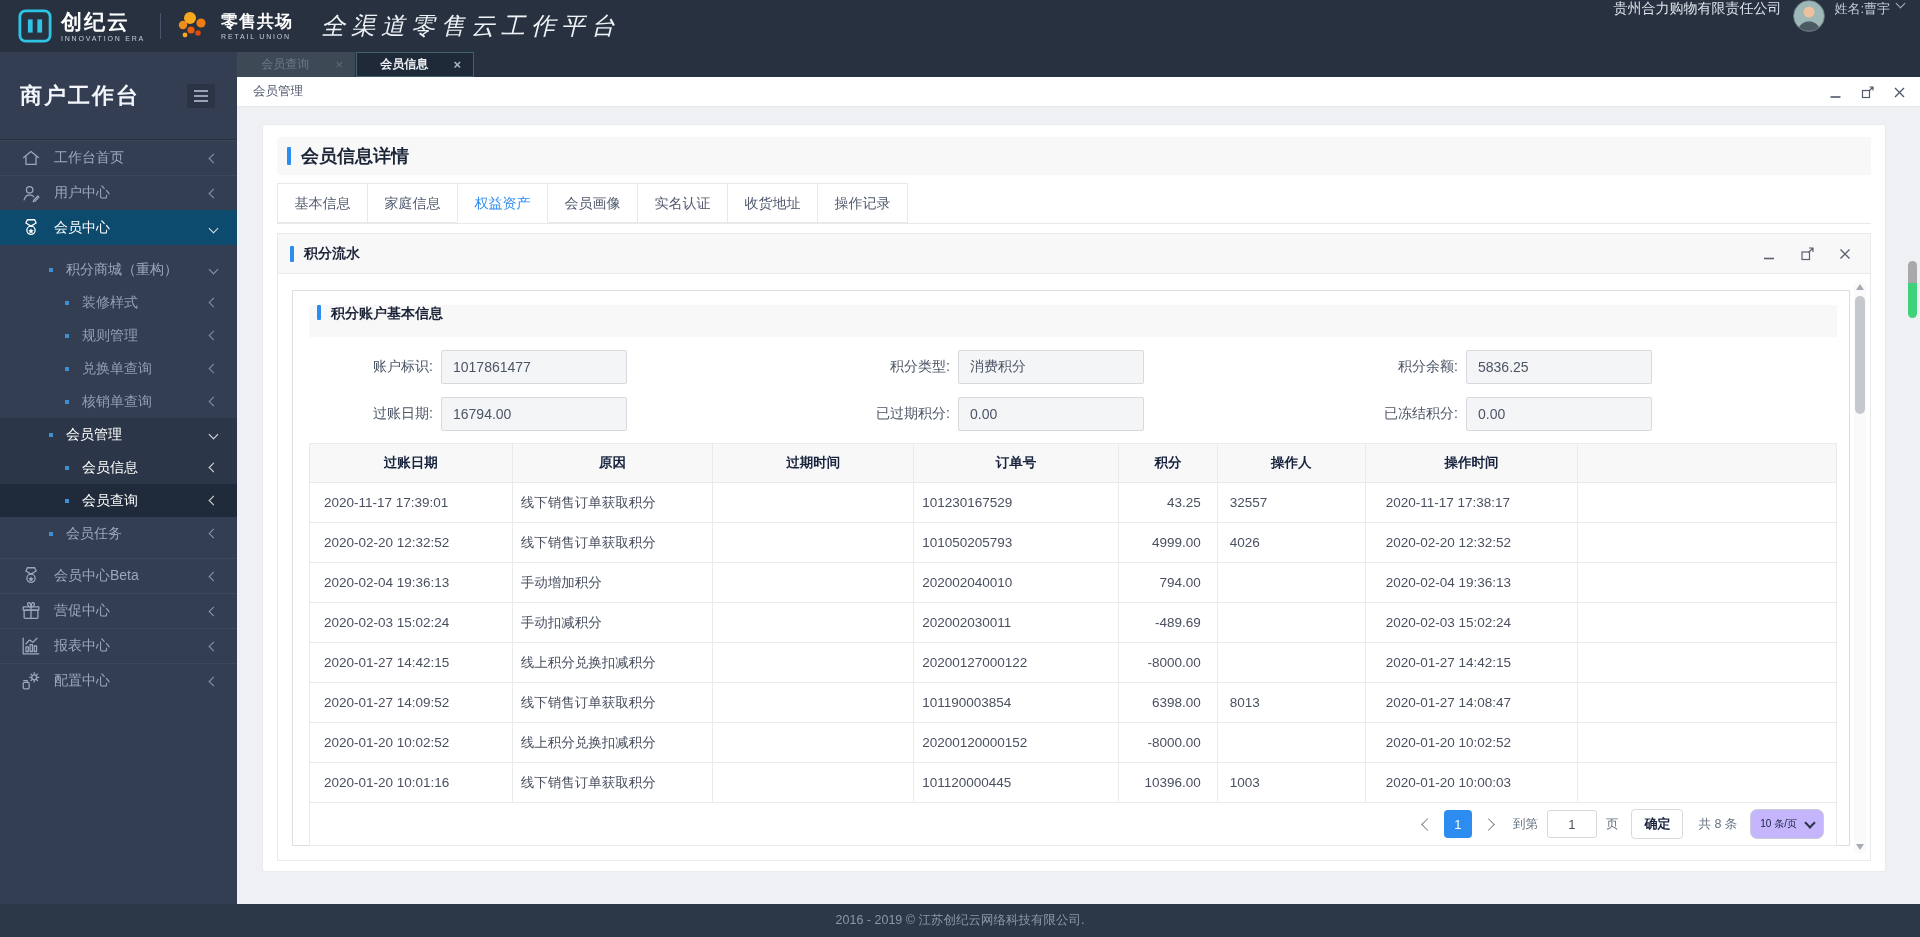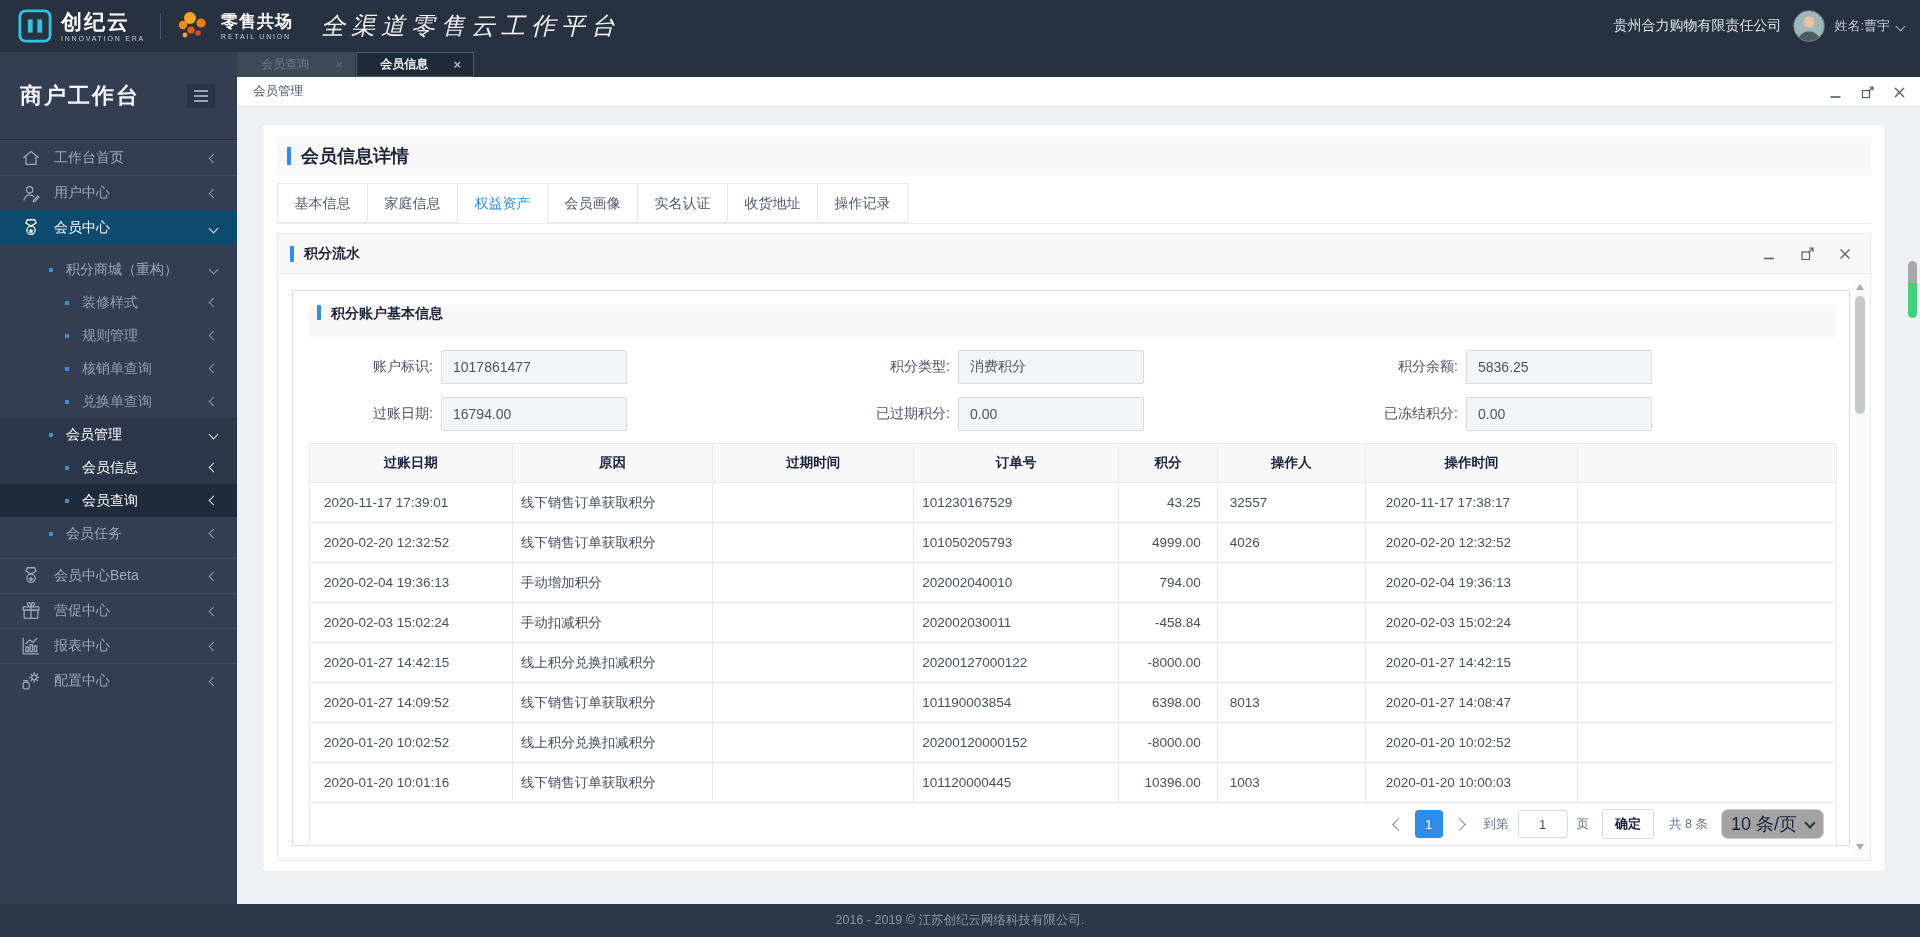--- a/index.html
+++ b/index.html
@@ -10,21 +10,21 @@
   .logo-area{display:flex;align-items:center;padding-left:18px}
   .logo-ico{width:34px;height:34px}
   .brand-block{margin-left:9px;line-height:1}
   .brand-cn{font-size:21px;font-weight:bold;color:#fff;letter-spacing:2px}
   .brand-sub{font-size:7px;color:#c3cedd;letter-spacing:1.8px;margin-top:3px}
   .logo-divider{width:1px;height:26px;background:#49546a;margin:0 15px}
   .retail-ico{width:36px;height:32px}
   .partner-cn{font-size:17px;font-weight:bold;color:#fff;letter-spacing:1px}
   .platform-title{margin-left:28px;font-family:"DejaVu Serif","Liberation Serif",serif;font-style:italic;
                   font-size:24px;color:#eef2f7;letter-spacing:6px}
-  .user-area{position:absolute;right:16px;top:0;height:52px;display:flex;align-items:center}
+  .user-area{position:absolute;right:16px;top:0;height:52px;display:flex;align-items:flex-start}
   .company{font-size:14px;color:#dfe5ec;margin-right:12px}
   .avatar{width:30px;height:30px;border-radius:50%;overflow:hidden;border:1px solid #6b7685;flex:none}
   .username{font-size:13px;color:#c6cdd6;margin:0 7px 0 9px}
   
   .chev{display:inline-block;width:6px;height:6px;border-left:1.5px solid currentColor;border-bottom:1.5px solid currentColor}
   .chev.left{transform:rotate(45deg)}
   .chev.down{transform:rotate(-45deg)}
   
   .tab-strip{position:absolute;left:237px;top:52px;right:0;height:25px;background:#27313f;display:flex}
   .wtab{box-sizing:border-box;min-width:118px;display:flex;align-items:center;padding:0 12px;font-size:12px;
@@ -119,21 +119,21 @@
           display:flex;align-items:center;justify-content:center;margin:0 4px;cursor:pointer}
   .pg-goto{margin-left:12px}
   .pg-input{width:50px;height:28px;border:1px solid #d6dade;border-radius:3px;text-align:center;font-size:13px;
             color:#495060;margin:0 9px;box-sizing:border-box;outline:none;background:#fff;
             font-family:"Liberation Sans","DejaVu Sans",sans-serif}
   .pg-confirm{margin-left:13px;height:30px;padding:0 12px;border:1px solid #d6dade;border-radius:4px;background:#fff;
               font-size:13px;font-weight:bold;color:#17233d;cursor:pointer;
               font-family:"Liberation Sans","DejaVu Sans",sans-serif}
   .pg-total{margin-left:15px}
   .pg-size{margin-left:13px;height:28px;border:1px solid #c9ced6;border-radius:7px;display:flex;align-items:center;
-           padding:0 9px;background:#a3a3a3;color:#17233d;font-size:18px;cursor:pointer}
+           padding:0 9px;background:#c4b5fd;color:#17233d;font-size:10px;cursor:pointer}
   .pg-size .chev{width:6px;height:6px;border-width:2px;color:#2c3540;margin-left:9px;margin-top:-3px}
   
   .footer{position:absolute;left:0;top:904px;width:1920px;height:33px;background:#2b3848;
           display:flex;align-items:center;justify-content:center}
   .footer-text{font-size:12.5px;color:#8d97a3}
   
   .green-pill{position:absolute;left:1908px;top:261px;width:9px;height:57px;border-radius:5px;
               background:linear-gradient(#a8a8a8 0 38%,#3ed37a 38% 100%)}
 </style>
 </head>
@@ -271,26 +271,26 @@
           <span class="nav-label">装修样式</span>
           <i class="chev left nav-chev"></i>
         </div>
         <div class="nav-row lvl3">
           <i class="bullet"></i>
           <span class="nav-label">规则管理</span>
           <i class="chev left nav-chev"></i>
         </div>
         <div class="nav-row lvl3">
           <i class="bullet"></i>
+          <span class="nav-label">兑换单查询</span>
+          <i class="chev left nav-chev"></i>
+        </div>
+        <div class="nav-row lvl3">
+          <i class="bullet"></i>
           <span class="nav-label">核销单查询</span>
-          <i class="chev left nav-chev"></i>
-        </div>
-        <div class="nav-row lvl3">
-          <i class="bullet"></i>
-          <span class="nav-label">兑换单查询</span>
           <i class="chev left nav-chev"></i>
         </div>
         <div class="nav-row lvl2 selected">
           <i class="bullet"></i>
           <span class="nav-label">会员管理</span>
           <i class="chev down nav-chev"></i>
         </div>
         <div class="nav-row lvl3 selected">
           <i class="bullet"></i>
           <span class="nav-label">会员信息</span>
@@ -470,21 +470,21 @@
                     <div class="td ar" style="width: 99px;">794.00</div>
                     <div class="td pl12" style="width: 148px;"></div>
                     <div class="td pl20" style="width: 213px;">2020-02-04 19:36:13</div>
                     <div class="td " style="width: 258px;"></div>
                   </div>
                   <div class="trow">
                     <div class="td pl14" style="width: 203px;">2020-02-03 15:02:24</div>
                     <div class="td pl8" style="width: 201px;">手动扣减积分</div>
                     <div class="td pl8" style="width: 201px;"></div>
                     <div class="td pl8" style="width: 205px;">202002030011</div>
-                    <div class="td ar" style="width: 99px;">-458.84</div>
+                    <div class="td ar" style="width: 99px;">-489.69</div>
                     <div class="td pl12" style="width: 148px;"></div>
                     <div class="td pl20" style="width: 213px;">2020-02-03 15:02:24</div>
                     <div class="td " style="width: 258px;"></div>
                   </div>
                   <div class="trow">
                     <div class="td pl14" style="width: 203px;">2020-01-27 14:42:15</div>
                     <div class="td pl8" style="width: 201px;">线上积分兑换扣减积分</div>
                     <div class="td pl8" style="width: 201px;"></div>
                     <div class="td pl8" style="width: 205px;">20200127000122</div>
                     <div class="td ar" style="width: 99px;">-8000.00</div>

